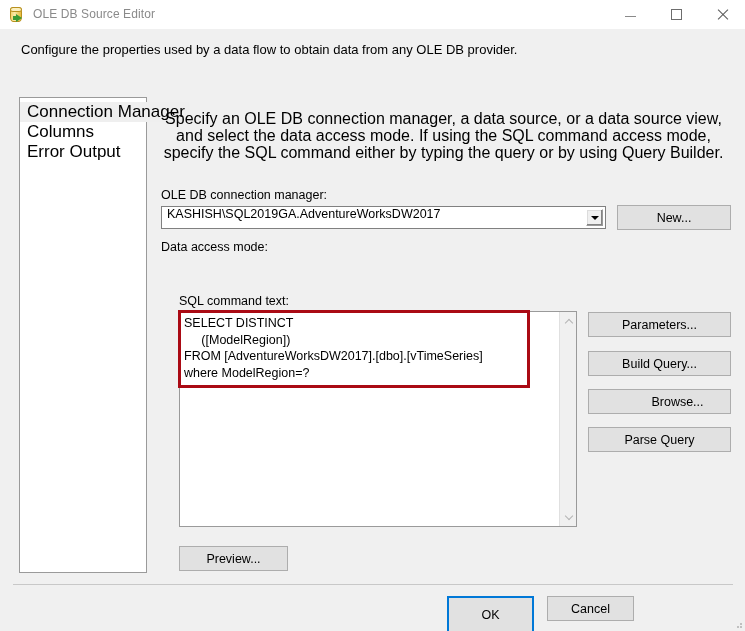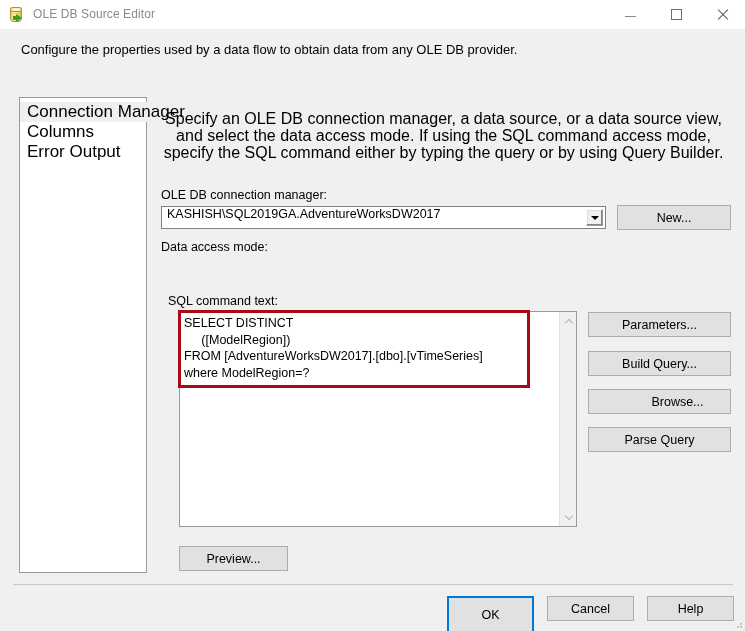--- a/index.html
+++ b/index.html
@@ -155,21 +155,21 @@
   }
 
   .label {
     position: absolute;
     font-size: 12.5px;
     color: #000000;
     white-space: nowrap;
   }
   .lbl-conn { left: 161px; top: 188px; }
   .lbl-dam  { left: 161px; top: 240px; }
-  .lbl-sql  { left: 168px; top: 294px; }
+  .lbl-sql  { left: 179px; top: 294px; }
 
   
   .combo-classic {
     position: absolute;
     left: 161px; top: 206px;
     width: 445px; height: 23px;
     background: #ffffff;
     border: 1px solid #808080;
     box-sizing: border-box;
     display: flex;
@@ -411,20 +411,19 @@
   <div class="btn btn-params">Parameters...</div>
   <div class="btn btn-build">Build Query...</div>
   <div class="btn btn-browse">Browse...</div>
   <div class="btn btn-parse">Parse Query</div>
 
   <div class="btn btn-preview">Preview...</div>
 
   <div class="footer-sep"></div>
   <div class="btn btn-ok">OK</div>
   <div class="btn btn-cancel">Cancel</div>
-  <div class="btn btn-help">Help</div>
 
   <div class="grip">
     <i style="left:7px;top:7px"></i>
     <i style="left:4px;top:7px"></i>
     <i style="left:7px;top:4px"></i>
   </div>
 </div>
 
 </body></html>

